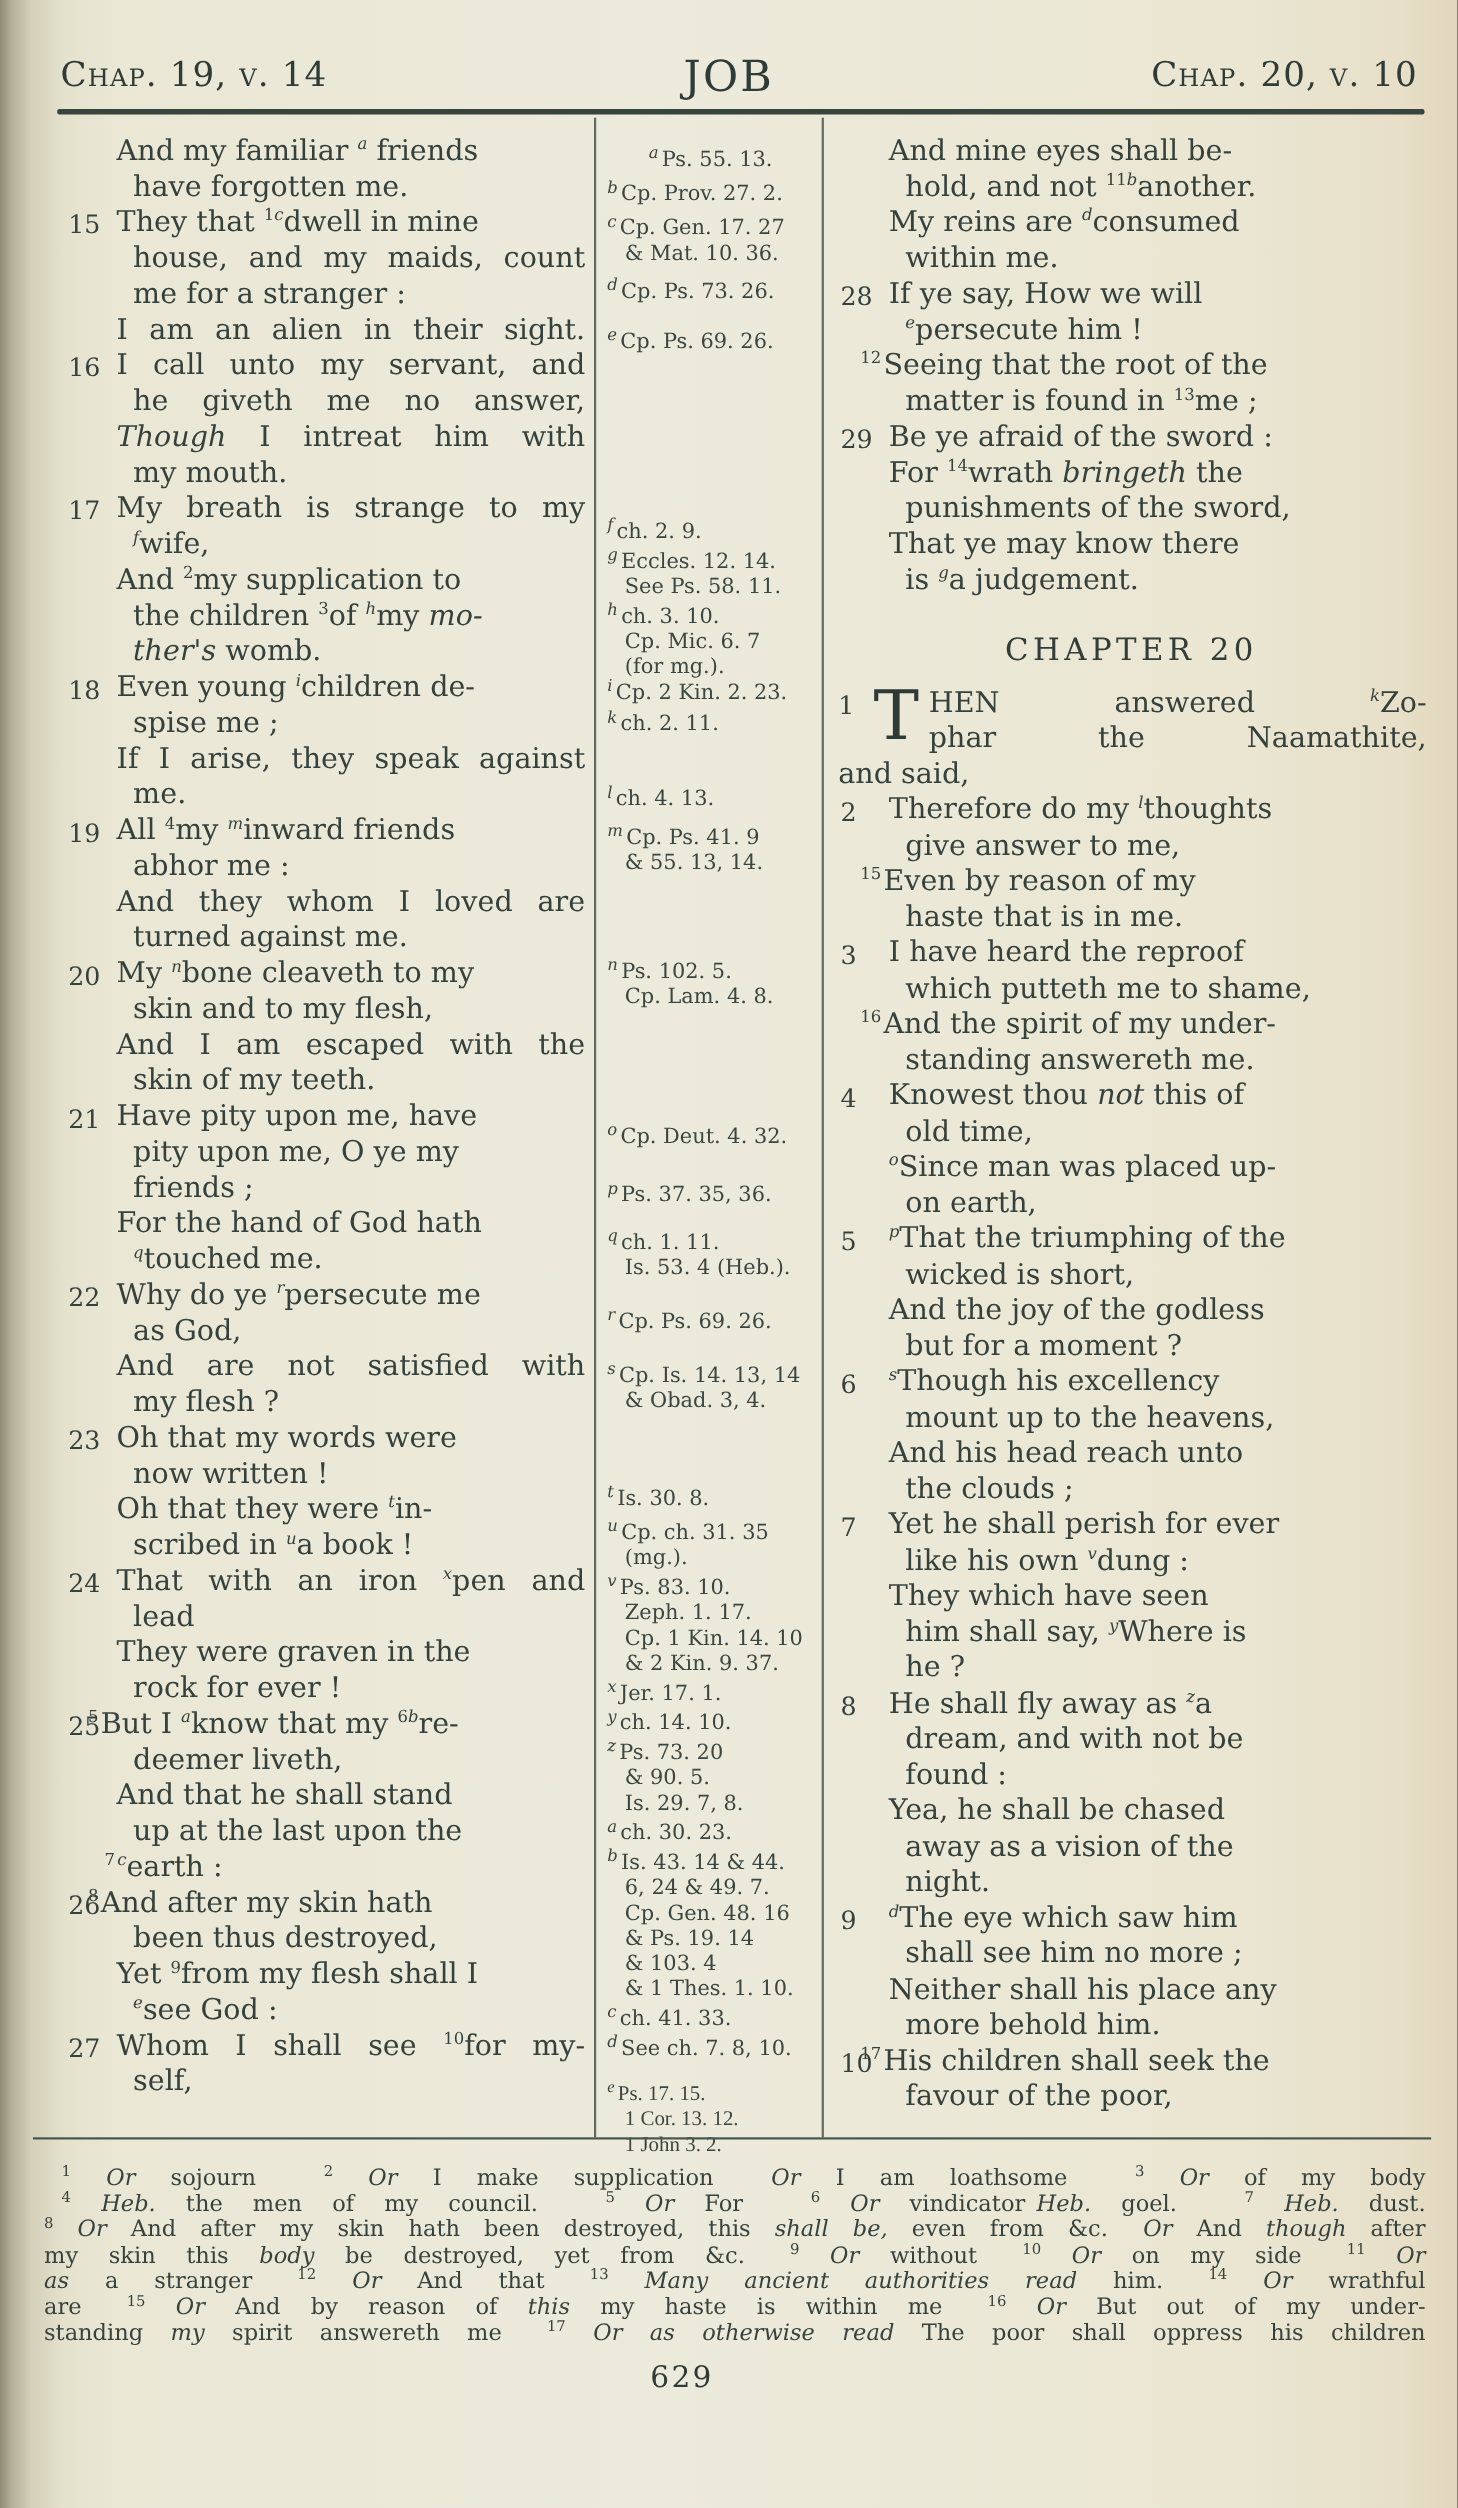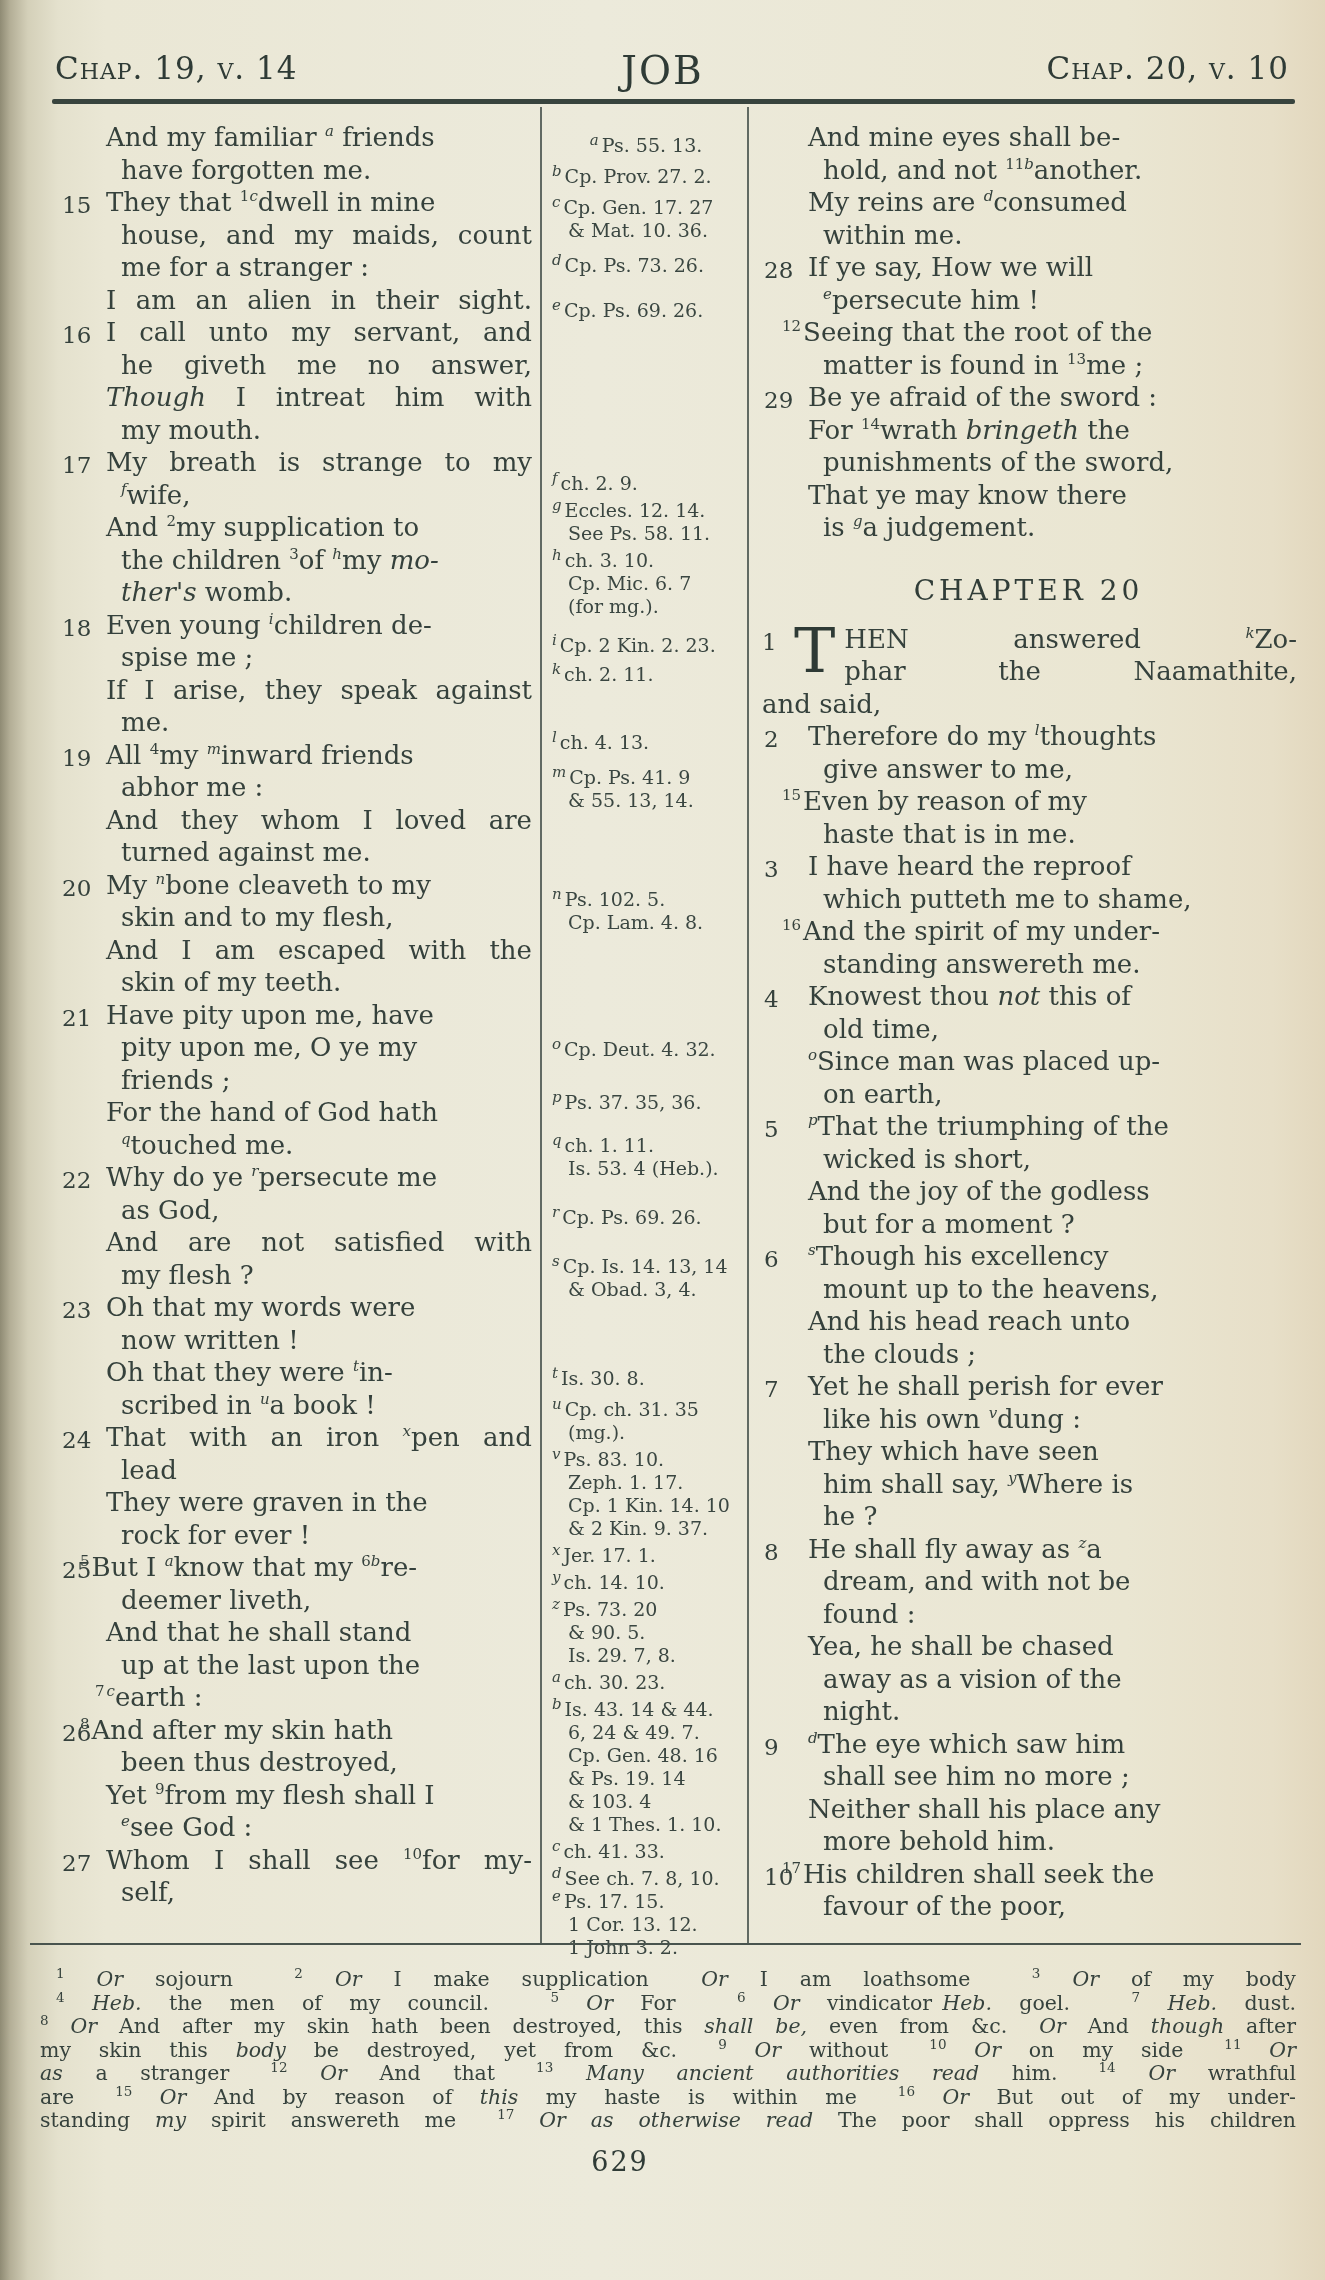--- a/index.html
+++ b/index.html
@@ -148,21 +148,21 @@
       <div class="ref" style="margin-top: 8px;"><sup class="rletter">c</sup><span>Cp. Gen. 17. 27
 &amp; Mat. 10. 36.</span></div>
       <div class="ref" style="margin-top: 12px;"><sup class="rletter">d</sup><span>Cp. Ps. 73. 26.</span></div>
       <div class="ref" style="margin-top: 22px;"><sup class="rletter">e</sup><span>Cp. Ps. 69. 26.</span></div>
       <div class="ref" style="margin-top: 150px;"><sup class="rletter">f</sup><span>ch. 2. 9.</span></div>
       <div class="ref" style="margin-top: 4px;"><sup class="rletter">g</sup><span>Eccles. 12. 14.
 See Ps. 58. 11.</span></div>
       <div class="ref" style="margin-top: 4px;"><sup class="rletter">h</sup><span>ch. 3. 10.
 Cp. Mic. 6. 7
 (for mg.).</span></div>
-      <div class="ref" style="margin-top: 16px;"><sup class="rletter">i</sup><span>Cp. 2 Kin. 2. 23.</span></div>
+      <div class="ref" style="margin-top: 0;"><sup class="rletter">i</sup><span>Cp. 2 Kin. 2. 23.</span></div>
       <div class="ref" style="margin-top: 6px;"><sup class="rletter">k</sup><span>ch. 2. 11.</span></div>
       <div class="ref" style="margin-top: 45px;"><sup class="rletter">l</sup><span>ch. 4. 13.</span></div>
       <div class="ref" style="margin-top: 12px;"><sup class="rletter">m</sup><span>Cp. Ps. 41. 9
 &amp; 55. 13, 14.</span></div>
       <div class="ref" style="margin-top: 76px;"><sup class="rletter">n</sup><span>Ps. 102. 5.
 Cp. Lam. 4. 8.</span></div>
       <div class="ref" style="margin-top: 104px;"><sup class="rletter">o</sup><span>Cp. Deut. 4. 32.</span></div>
       <div class="ref" style="margin-top: 30px;"><sup class="rletter">p</sup><span>Ps. 37. 35, 36.</span></div>
       <div class="ref" style="margin-top: 20px;"><sup class="rletter">q</sup><span>ch. 1. 11.
 Is. 53. 4 (Heb.).</span></div>
@@ -183,21 +183,21 @@
 Is. 29. 7, 8.</span></div>
       <div class="ref" style="margin-top: 4px;"><sup class="rletter">a</sup><span>ch. 30. 23.</span></div>
       <div class="ref" style="margin-top: 4px;"><sup class="rletter">b</sup><span>Is. 43. 14 &amp; 44.
 6, 24 &amp; 49. 7.
 Cp. Gen. 48. 16
 &amp; Ps. 19. 14
 &amp; 103. 4
 &amp; 1 Thes. 1. 10.</span></div>
       <div class="ref" style="margin-top: 4px;"><sup class="rletter">c</sup><span>ch. 41. 33.</span></div>
       <div class="ref" style="margin-top: 4px;"><sup class="rletter">d</sup><span>See ch. 7. 8, 10.</span></div>
-      <div class="ref" style="margin-top: 0;"><sup class="rletter">e</sup><span>Ps. 17. 15.
+      <div class="ref" style="margin-top: 18px; font-family: Liberation Serif, serif;"><sup class="rletter">e</sup><span>Ps. 17. 15.
 1 Cor. 13. 12.
 1 John 3. 2.</span></div>
     </div>
 
   <div class="col" id="col-right">
     <div>
         <div class="line i0"><span class="content">And mine eyes shall be-</span></div>
         <div class="line i1"><span class="content">hold, and not <sup class="fnum">11</sup><sup class="fref">b</sup>another.</span></div>
         <div class="line i0"><span class="content">My reins are <sup class="fref">d</sup>consumed</span></div>
         <div class="line i1"><span class="content">within me.</span></div>

